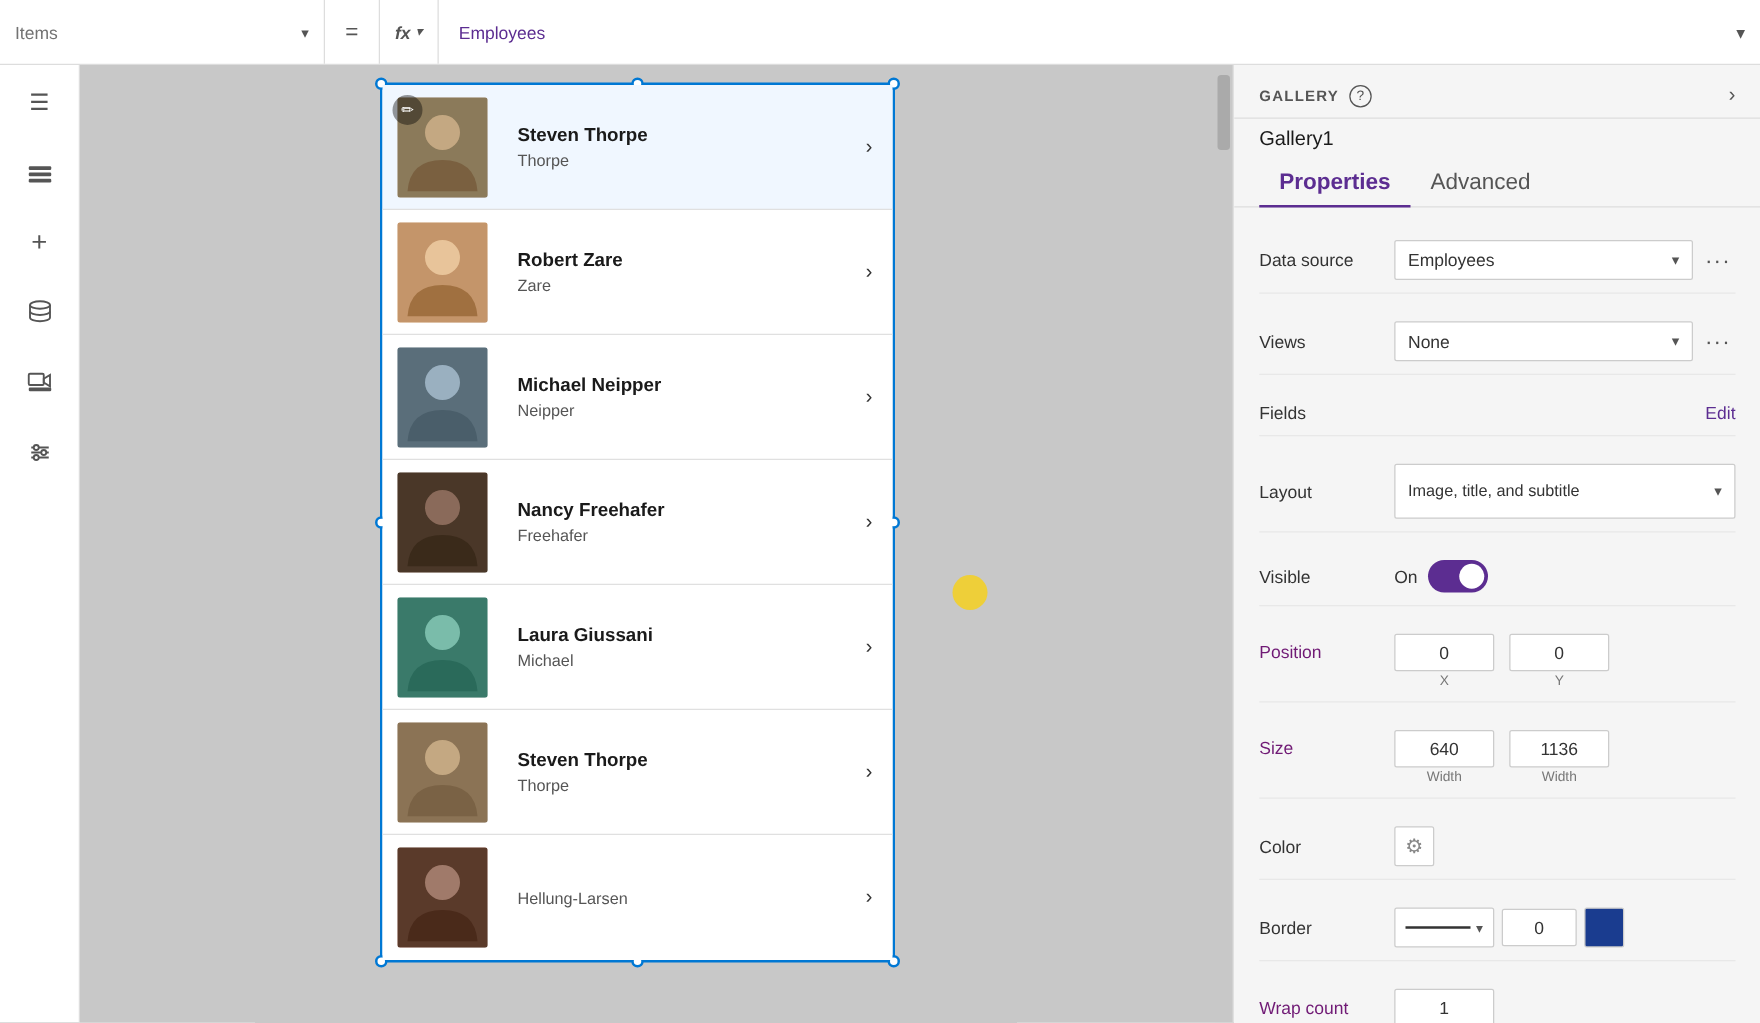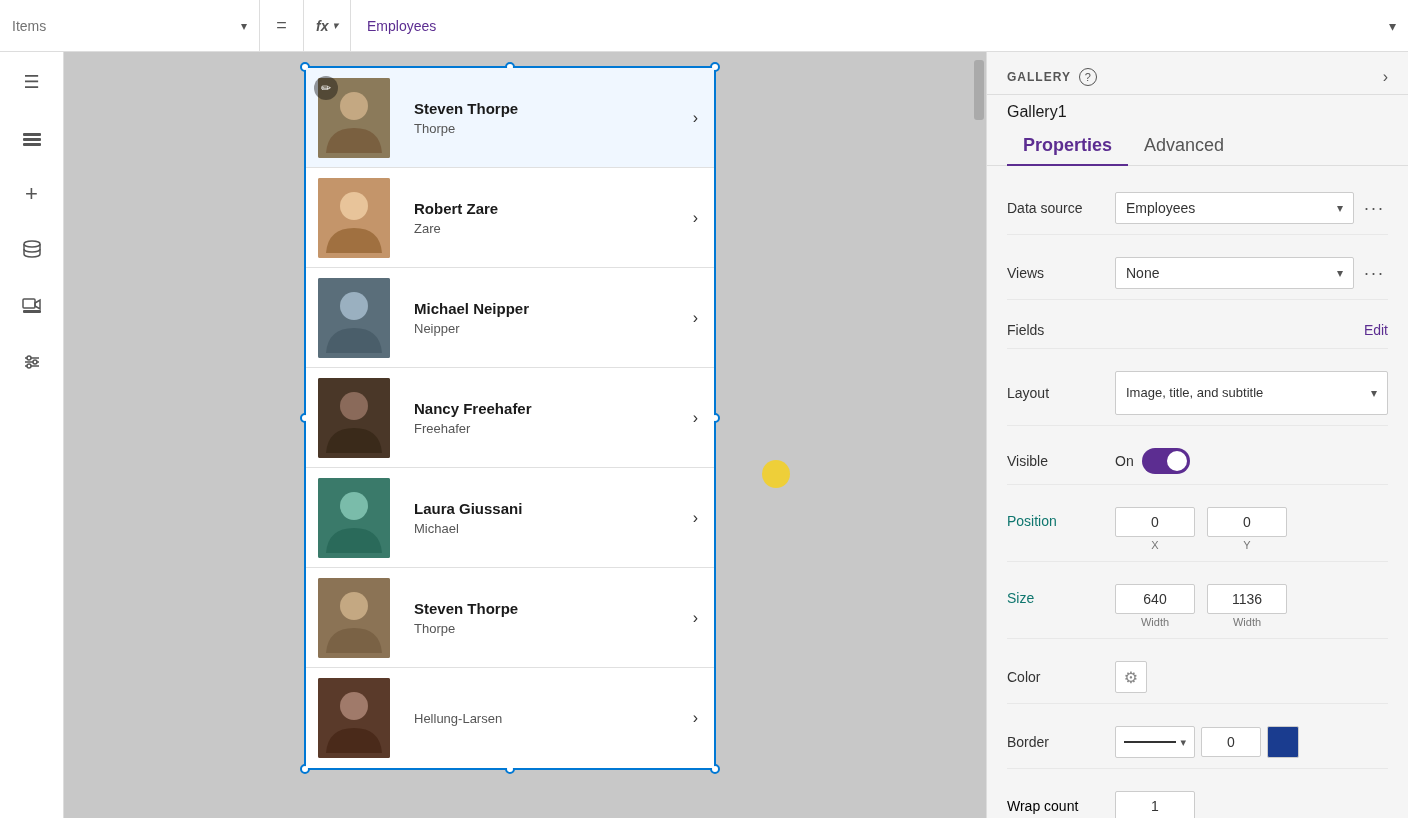--- a/index.html
+++ b/index.html
@@ -439,21 +439,21 @@
     }
     .pos-size-row {
       display: flex;
       align-items: flex-start;
       padding: 10px 0;
       border-bottom: 1px solid #e8e8e8;
       gap: 8px;
     }
     .pos-label {
       font-size: 14px;
-      color: #0f766e;
+      color: #701a75;
       width: 100px;
       flex-shrink: 0;
       padding-top: 6px;
     }
     .pos-inputs {
       display: flex;
       gap: 12px;
     }
 
     
@@ -492,21 +492,21 @@
     
     .wrap-count-row {
       display: flex;
       align-items: center;
       padding: 10px 0;
       border-bottom: 1px solid #e8e8e8;
       gap: 8px;
     }
     .wrap-label {
       font-size: 14px;
-      color: #000000;
+      color: #701a75;
       width: 100px;
       flex-shrink: 0;
     }
     .wrap-value {
       font-size: 14px;
       color: #333;
       width: 80px;
       height: 30px;
       border: 1px solid #ccc;
       border-radius: 2px;

